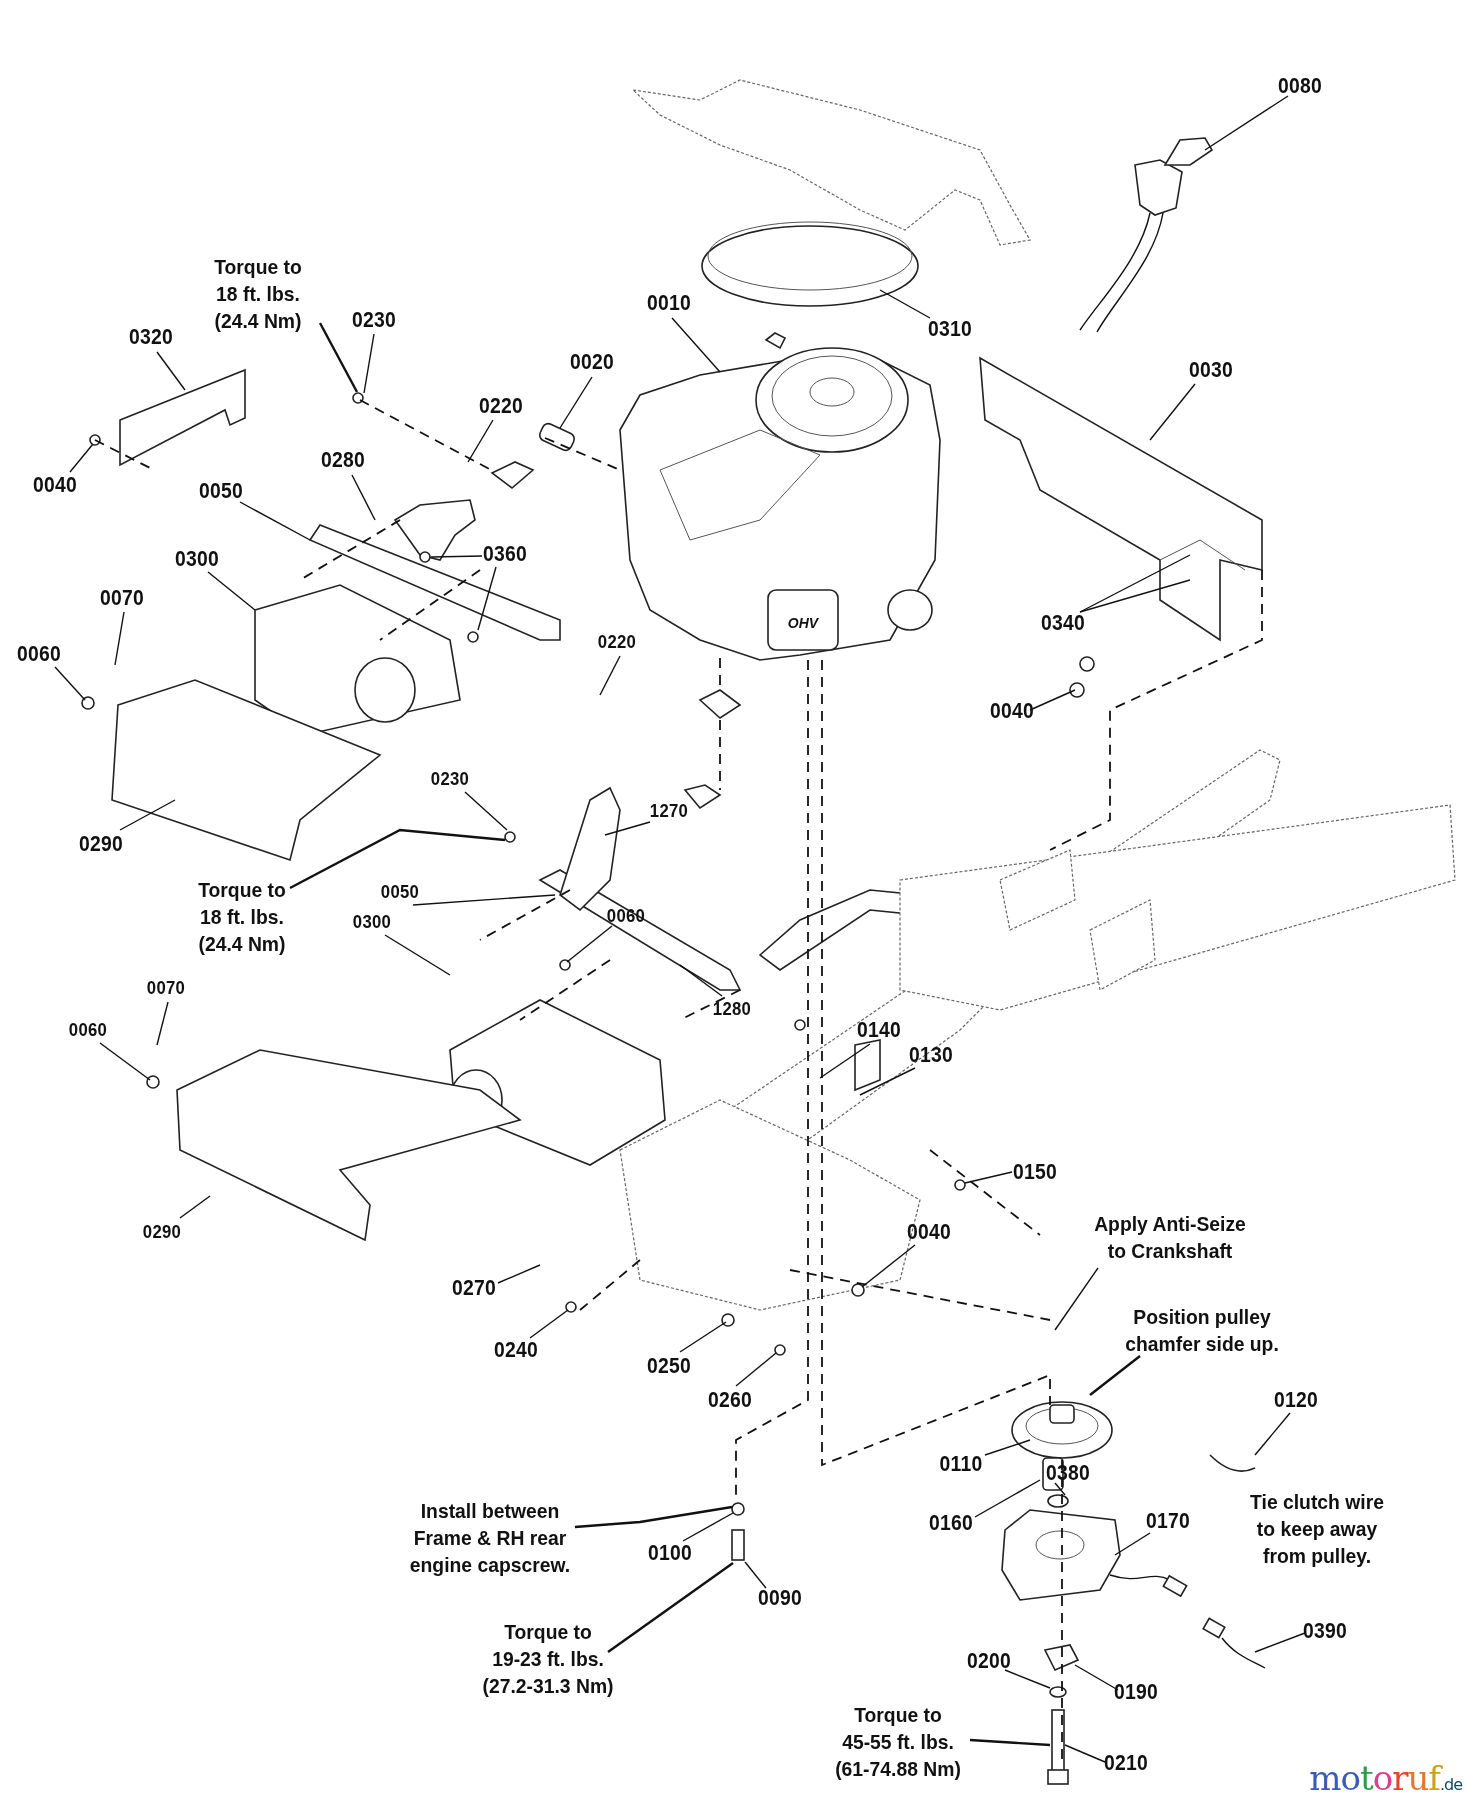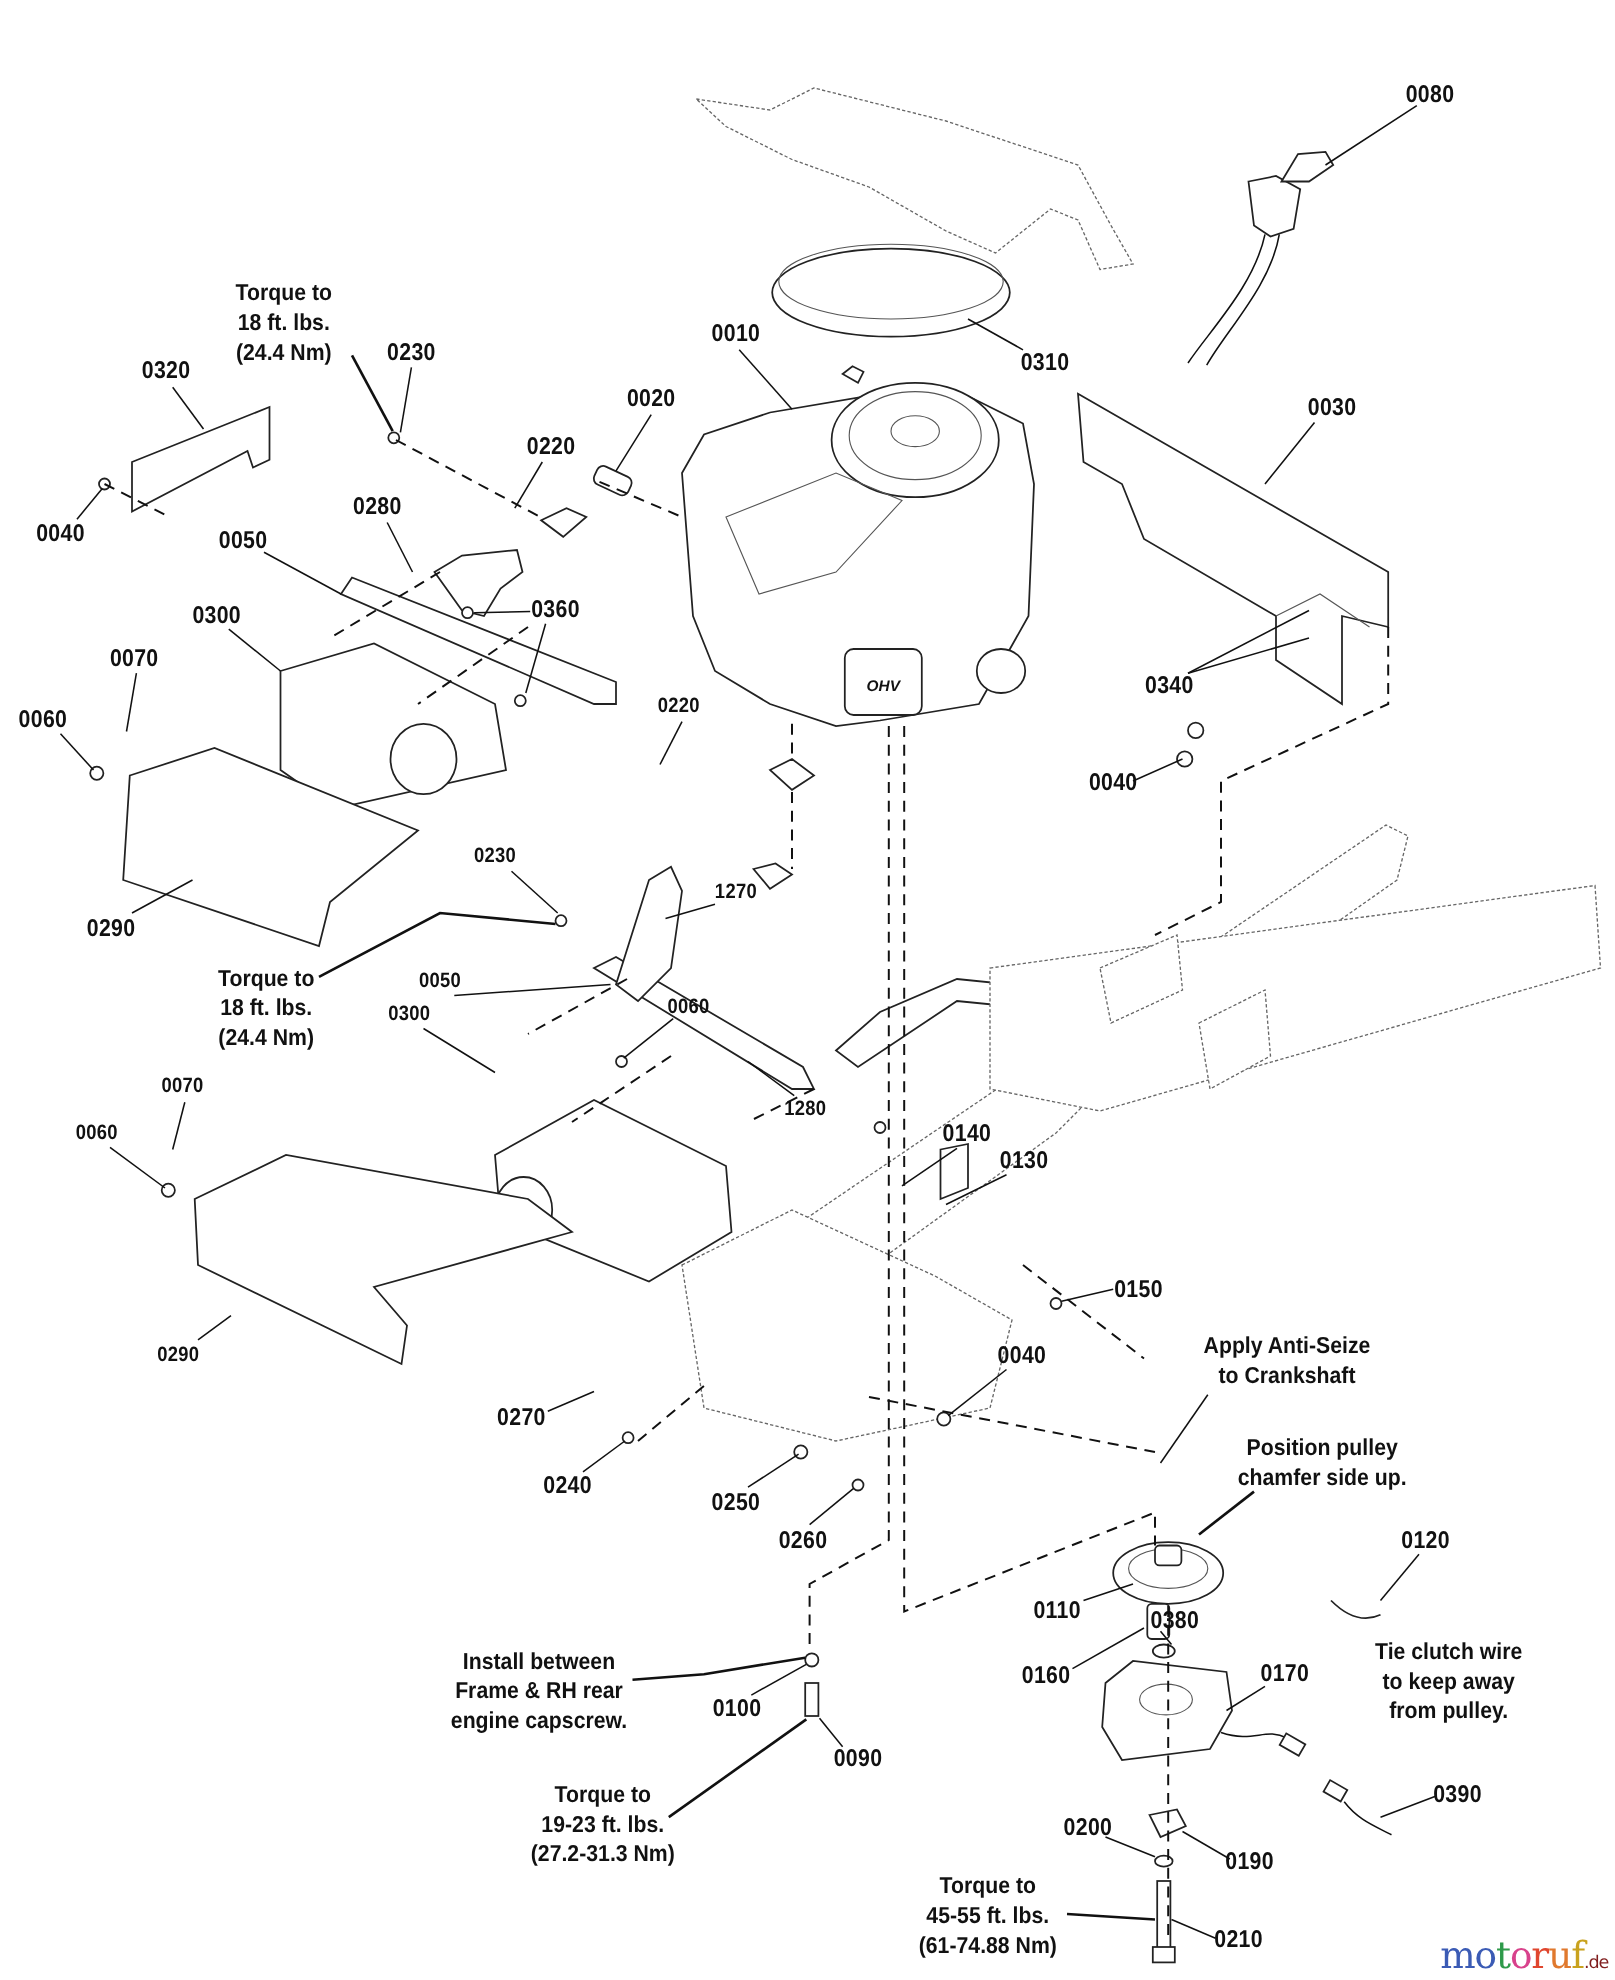--- a/index.html
+++ b/index.html
@@ -9,21 +9,21 @@
   .lbl { position:absolute; font-family:"Liberation Sans", sans-serif; font-weight:bold;
          color:#111; font-size:22px; transform:translate(-50%,-50%) scaleX(0.88);
          white-space:nowrap; letter-spacing:0.3px; cursor:pointer; }
   .lbl.sm { font-size:19px; }
   .note { position:absolute; font-family:"Liberation Sans", sans-serif; font-weight:bold;
           color:#111; font-size:21px; line-height:27px; text-align:center;
           transform:translate(-50%,0) scaleX(0.92); white-space:nowrap; }
   .note span { display:block; }
   .wm { position:absolute; right:6px; bottom:2px; font-family:"DejaVu Serif", serif;
         font-size:34px; letter-spacing:-1px; }
-  .wm .de { font-size:16px; color:#7f1d1d; font-family:"DejaVu Sans", sans-serif; }
+  .wm .de { font-size:16px; color:#0c4a6e; font-family:"DejaVu Sans", sans-serif; }
   svg .ln { stroke:#111; fill:none; stroke-width:1.4; }
   svg .thick { stroke:#111; fill:none; stroke-width:2.4; }
   svg .dash { stroke:#111; fill:none; stroke-width:1.8; stroke-dasharray:10 7; }
   svg .part { stroke:#222; fill:#fff; stroke-width:1.6; }
   svg .thin { stroke:#555; fill:none; stroke-width:1; }
   svg .fr { stroke:#666; fill:#fff; stroke-width:1.2; stroke-dasharray:3 2; }
 </style>
 </head>
 <body>
 

